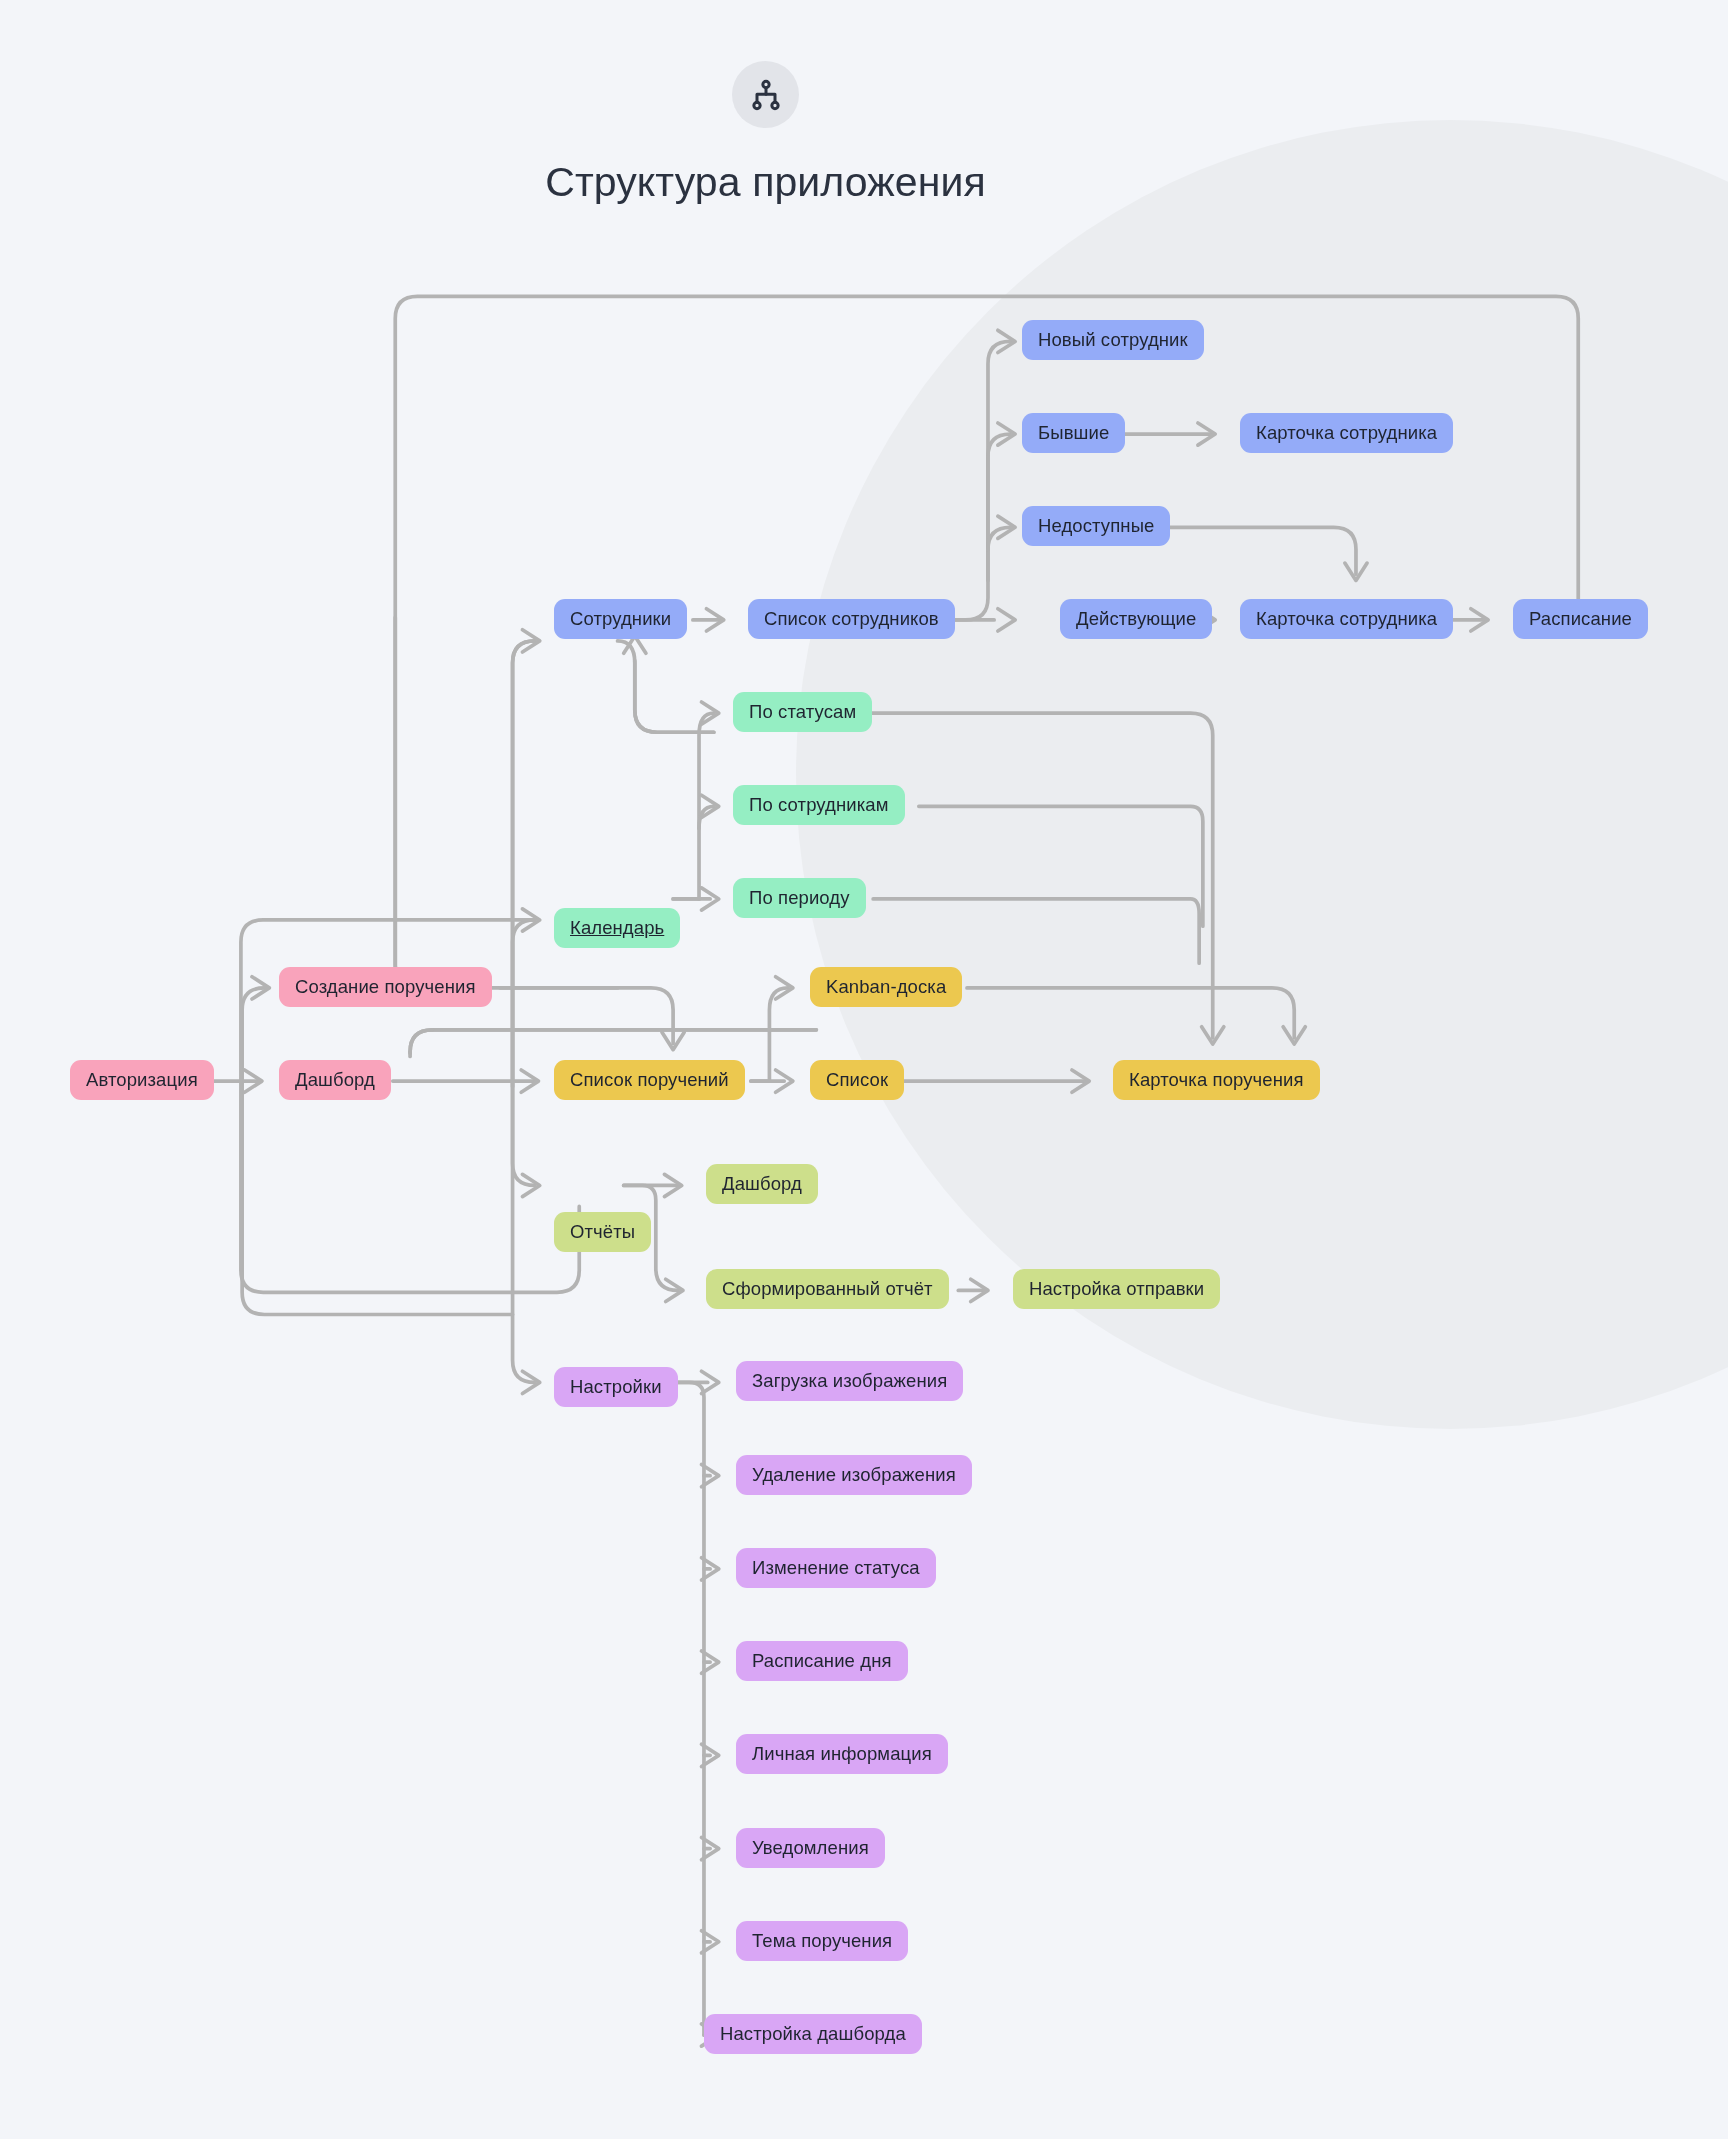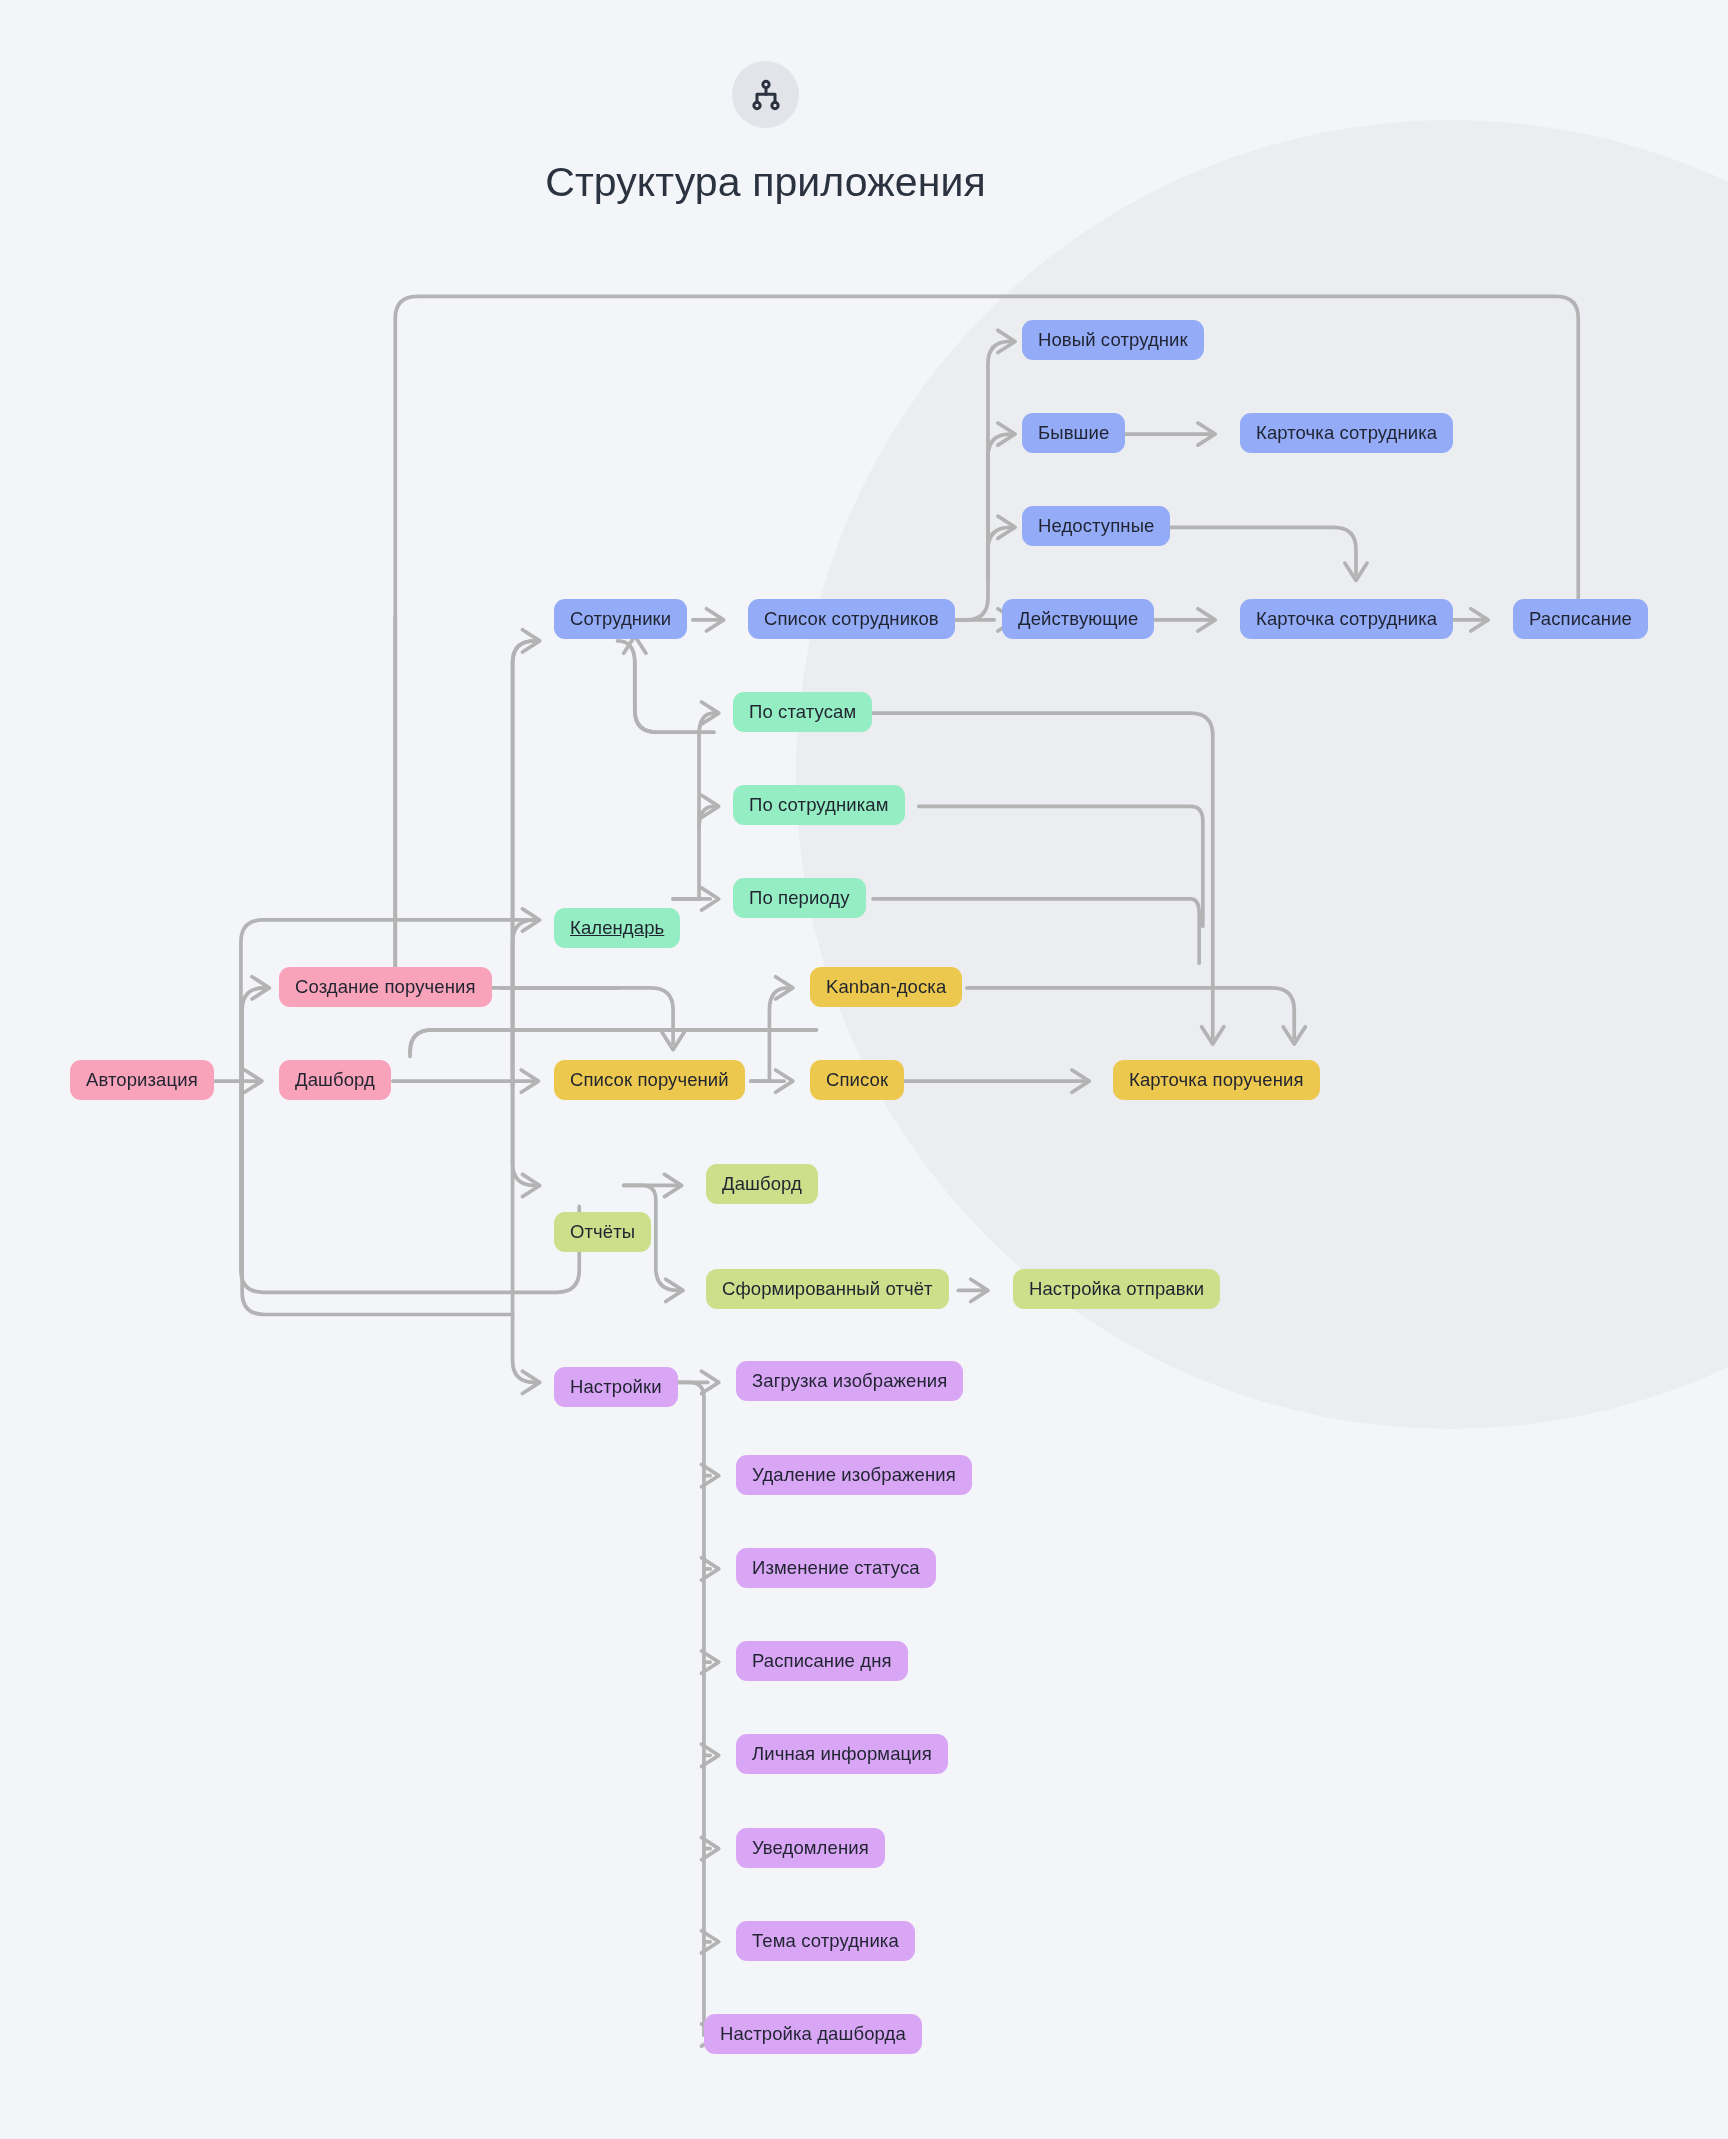--- a/index.html
+++ b/index.html
@@ -246,21 +246,21 @@
       </div>
       <div class="node c-blue" style="left: 1022px; top: 320px;">
         <span>Новый сотрудник</span>
       </div>
       <div class="node c-blue" style="left: 1022px; top: 413px;">
         <span>Бывшие</span>
       </div>
       <div class="node c-blue" style="left: 1022px; top: 506px;">
         <span>Недоступные</span>
       </div>
-      <div class="node c-blue" style="left: 1002px; top: 599px;">
+      <div class="node c-blue" style="left: 1060px; top: 599px;">
         <span>Действующие</span>
       </div>
       <div class="node c-blue" style="left: 1240px; top: 413px;">
         <span>Карточка сотрудника</span>
       </div>
       <div class="node c-blue" style="left: 1240px; top: 599px;">
         <span>Карточка сотрудника</span>
       </div>
       <div class="node c-blue" style="left: 1513px; top: 599px;">
         <span>Расписание</span>
@@ -316,21 +316,21 @@
       <div class="node c-purple" style="left: 736px; top: 1641px;">
         <span>Расписание дня</span>
       </div>
       <div class="node c-purple" style="left: 736px; top: 1734px;">
         <span>Личная информация</span>
       </div>
       <div class="node c-purple" style="left: 736px; top: 1828px;">
         <span>Уведомления</span>
       </div>
       <div class="node c-purple" style="left: 736px; top: 1921px;">
-        <span>Тема сотрудника</span>
+        <span>Тема поручения</span>
       </div>
       <div class="node c-purple" style="left: 704px; top: 2014px;">
         <span>Настройка дашборда</span>
       </div>
     </div>
 
 </div>
 
 
 </body></html>

